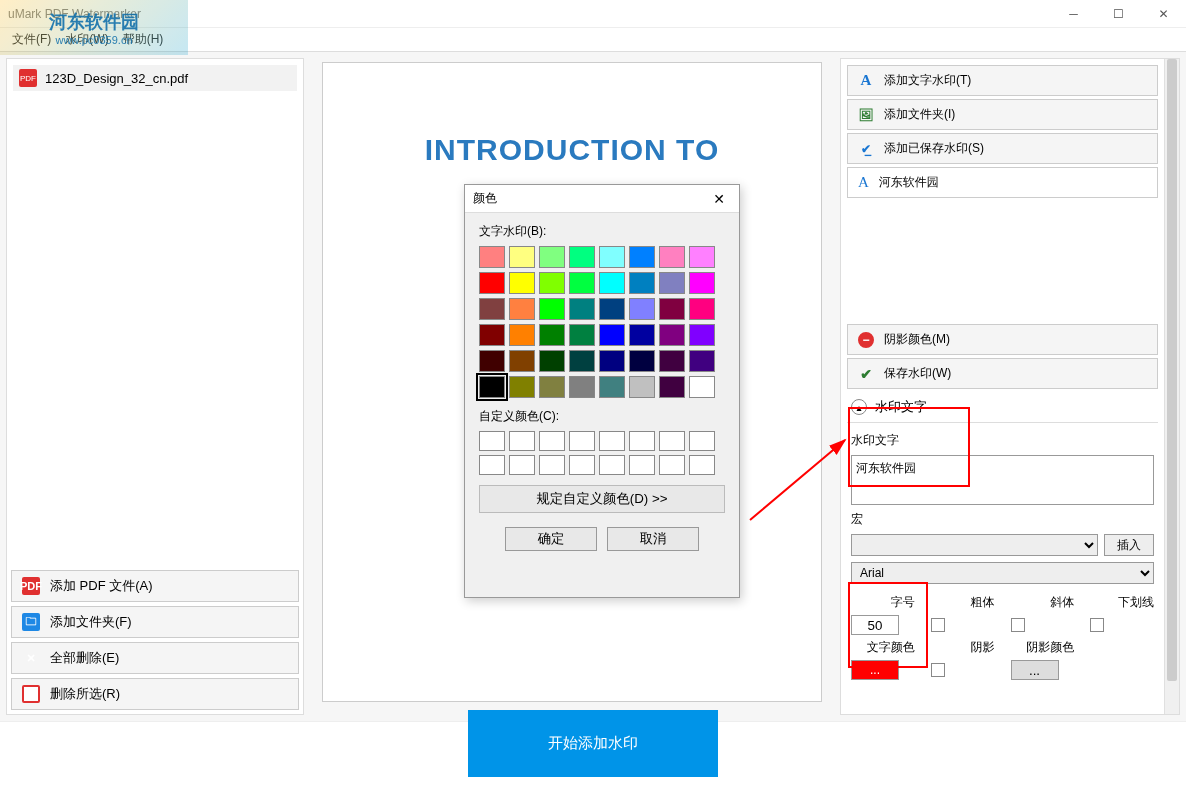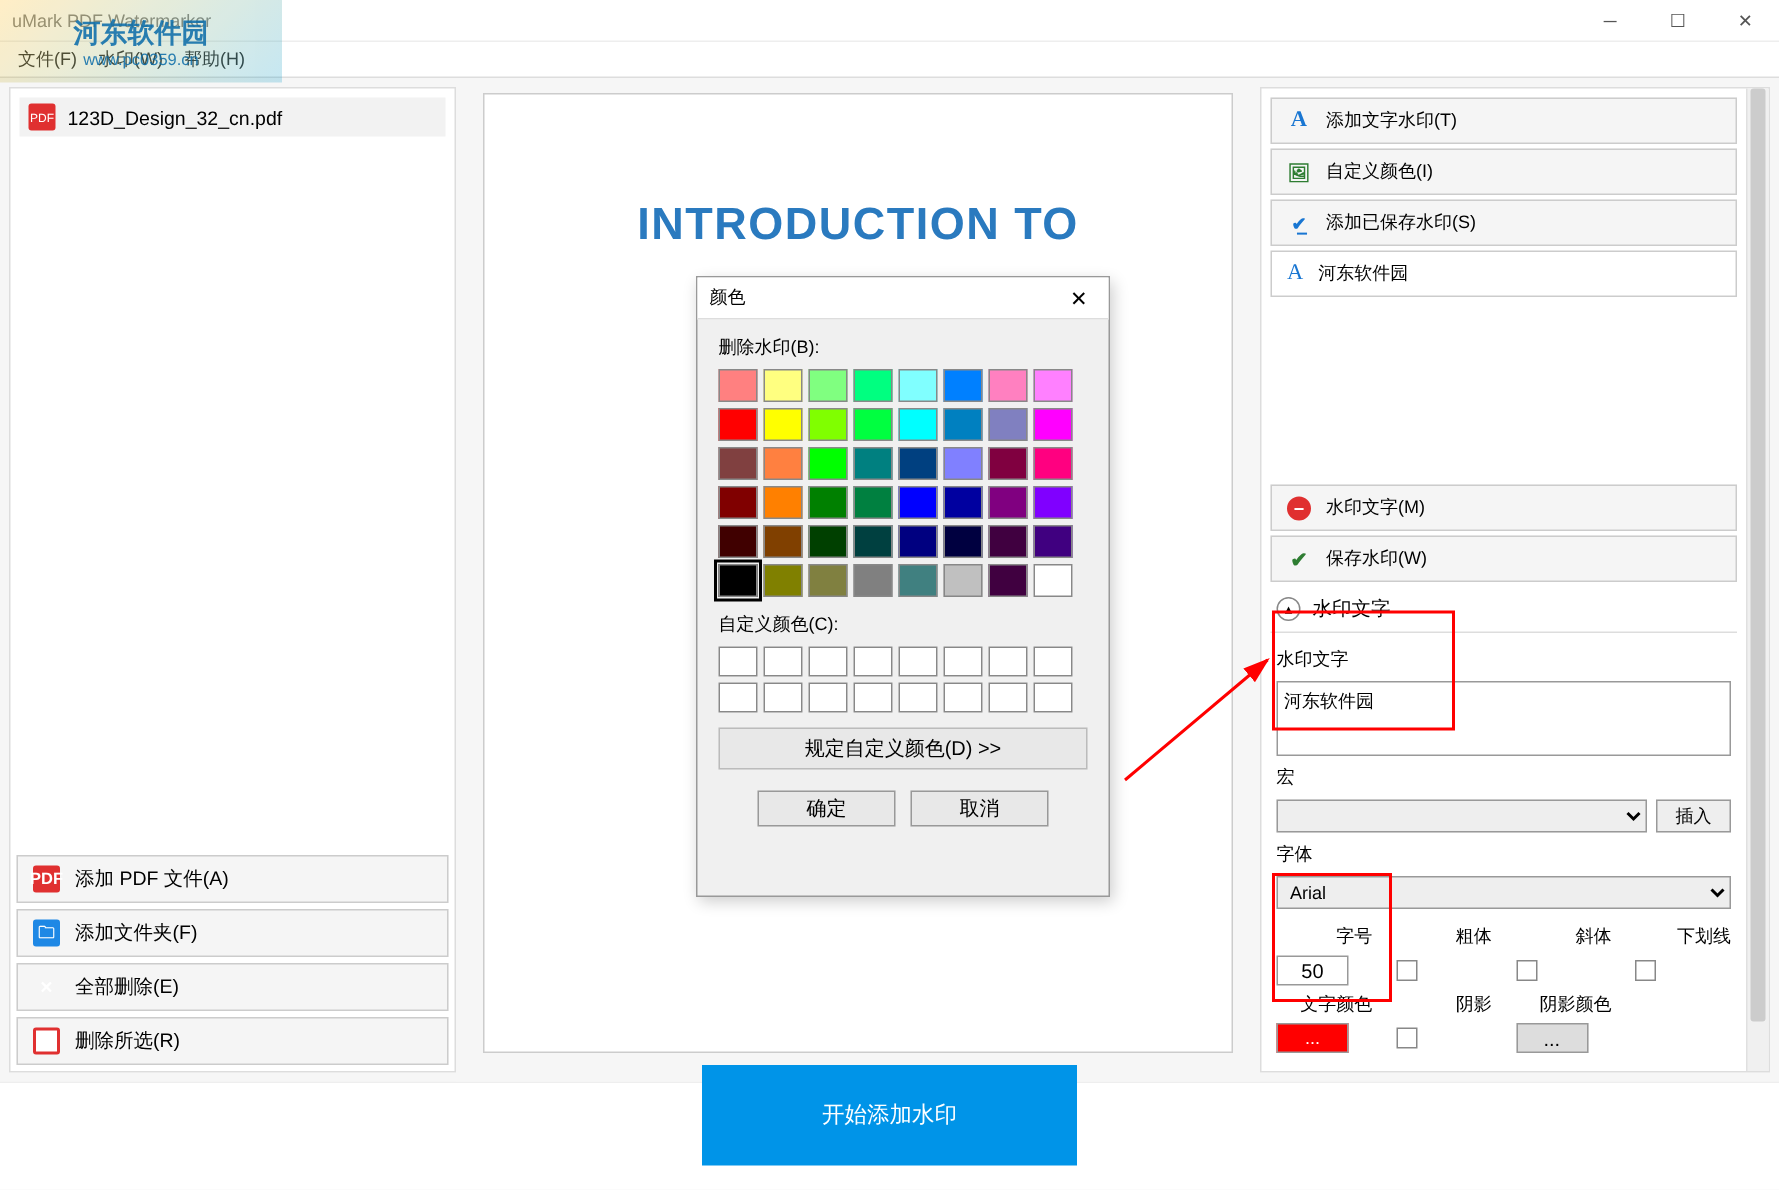--- a/index.html
+++ b/index.html
@@ -126,52 +126,51 @@
   </div>
 
   <div class="right">
     <div class="rightin">
       <div class="rbtn">
         <div class="ri ri-a">A</div>
         <span>添加文字水印(T)</span>
       </div>
       <div class="rbtn">
         <div class="ri ri-img">🖼</div>
-        <span>自定义颜色(I)</span>
+        <span>添加文件夹(I)</span>
       </div>
       <div class="rbtn">
         <div class="ri ri-chk">✔̲</div>
         <span>添加已保存水印(S)</span>
       </div>
       <div class="wmitem">
         <div class="ri ri-a">A</div>
         <span>河东软件园</span>
       </div>
       <div class="gap"></div>
       <div class="rbtn">
         <div class="ri ri-del">−</div>
-        <span>水印文字(M)</span>
+        <span>阴影颜色(M)</span>
       </div>
       <div class="rbtn">
         <div class="ri ri-save">✔</div>
         <span>保存水印(W)</span>
       </div>
       <div class="sectionhdr">
         <div class="toggle">▴</div>
         <span>水印文字</span>
       </div>
       <div class="formarea">
         <label>水印文字</label>
         <textarea class="tbox" style="">河东软件园</textarea>
         <label>宏</label>
         <div class="row">
           <select class="sel" style="flex:1"></select>
           <button class="btn">插入</button>
         </div>
-        <label>字体</label>
         <select class="sel" style="width:100%">
           <option>Arial</option>
         </select>
         <div class="grid4" style="margin-top:4px">
           <div class="lbl">字号</div>
           <div class="lbl">粗体</div>
           <div class="lbl">斜体</div>
           <div class="lbl">下划线</div>
           <input class="numin" value="50" style="">
           <div class="cbox"></div>
@@ -197,21 +196,21 @@
 <div class="footer">
   <button class="bigbtn">开始添加水印</button>
 </div>
 
 <div class="dialog">
   <div class="dlg-title">
     <span>颜色</span>
     <span class="x">✕</span>
   </div>
   <div class="dlg-body">
-    <div>删除水印(B):</div>
+    <div>文字水印(B):</div>
     <div class="swatches" id="basic-sw">
         <div class="sw" style="background: rgb(255, 128, 128);"></div>
         <div class="sw" style="background: rgb(255, 255, 128);"></div>
         <div class="sw" style="background: rgb(128, 255, 128);"></div>
         <div class="sw" style="background: rgb(0, 255, 128);"></div>
         <div class="sw" style="background: rgb(128, 255, 255);"></div>
         <div class="sw" style="background: rgb(0, 128, 255);"></div>
         <div class="sw" style="background: rgb(255, 128, 192);"></div>
         <div class="sw" style="background: rgb(255, 128, 255);"></div>
         <div class="sw" style="background: rgb(255, 0, 0);"></div>

